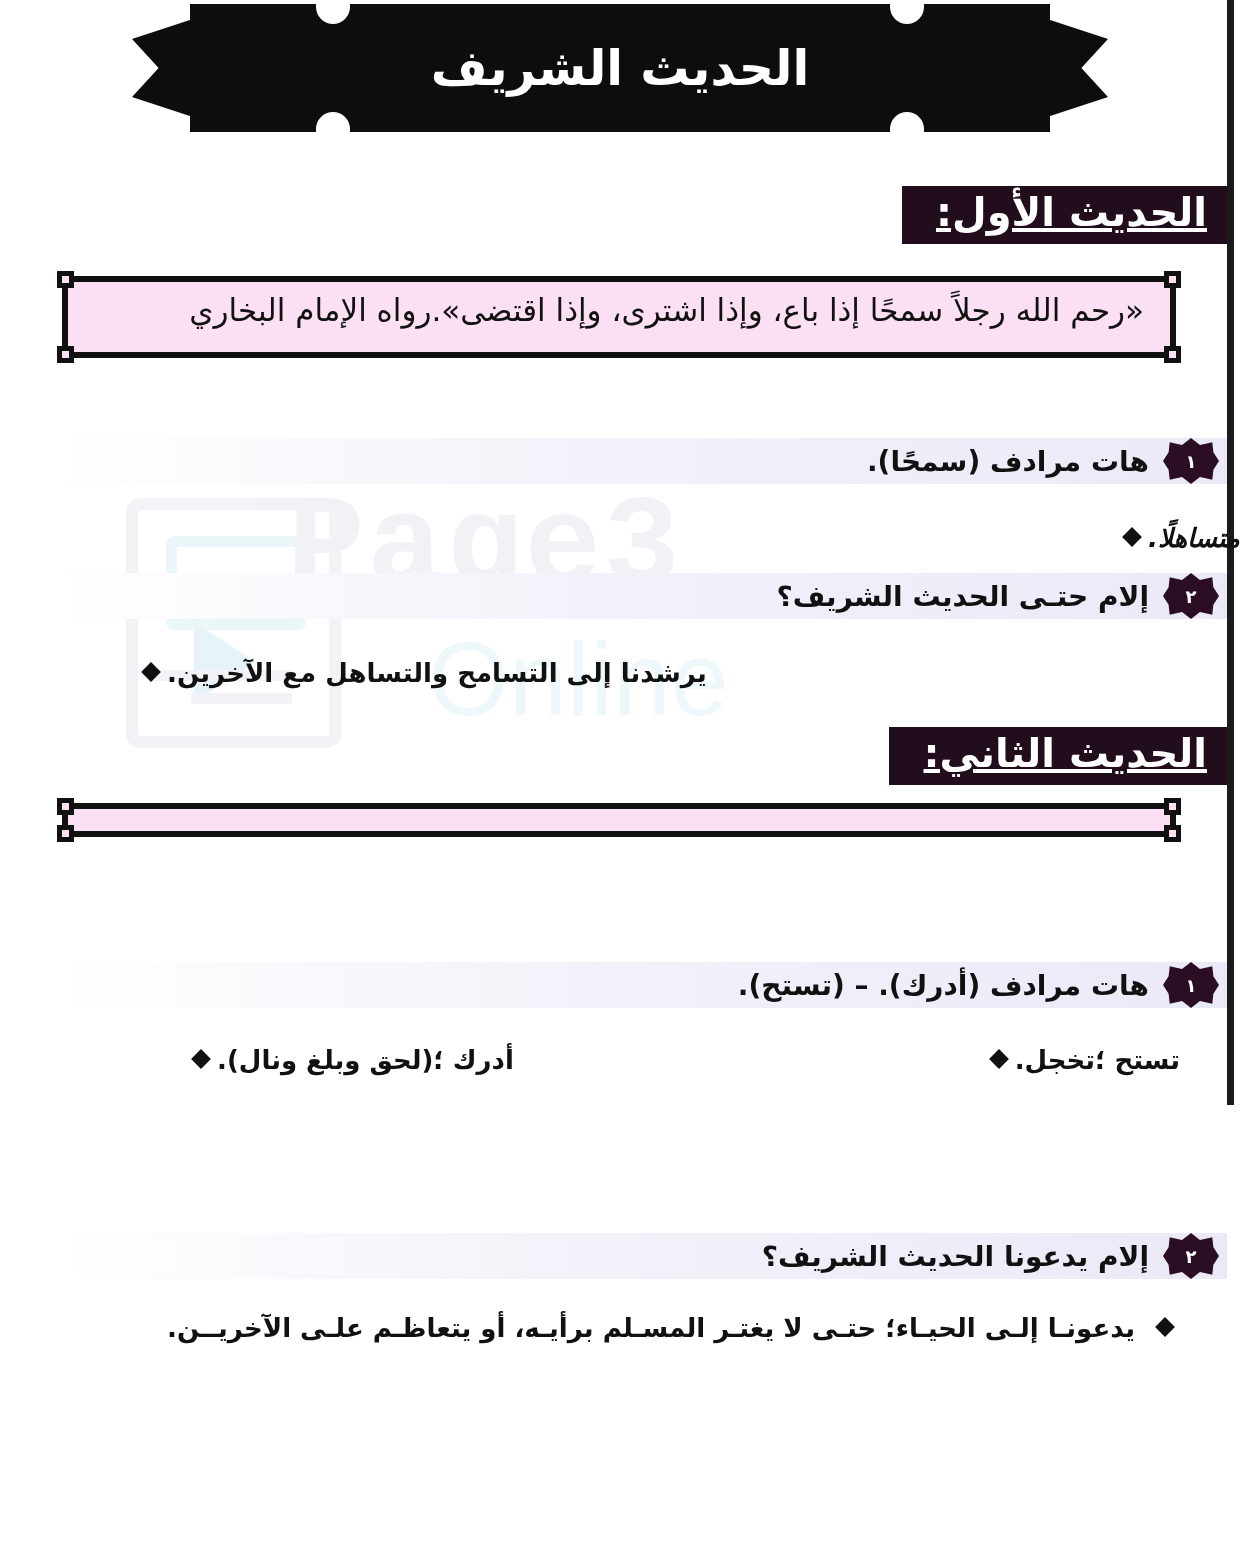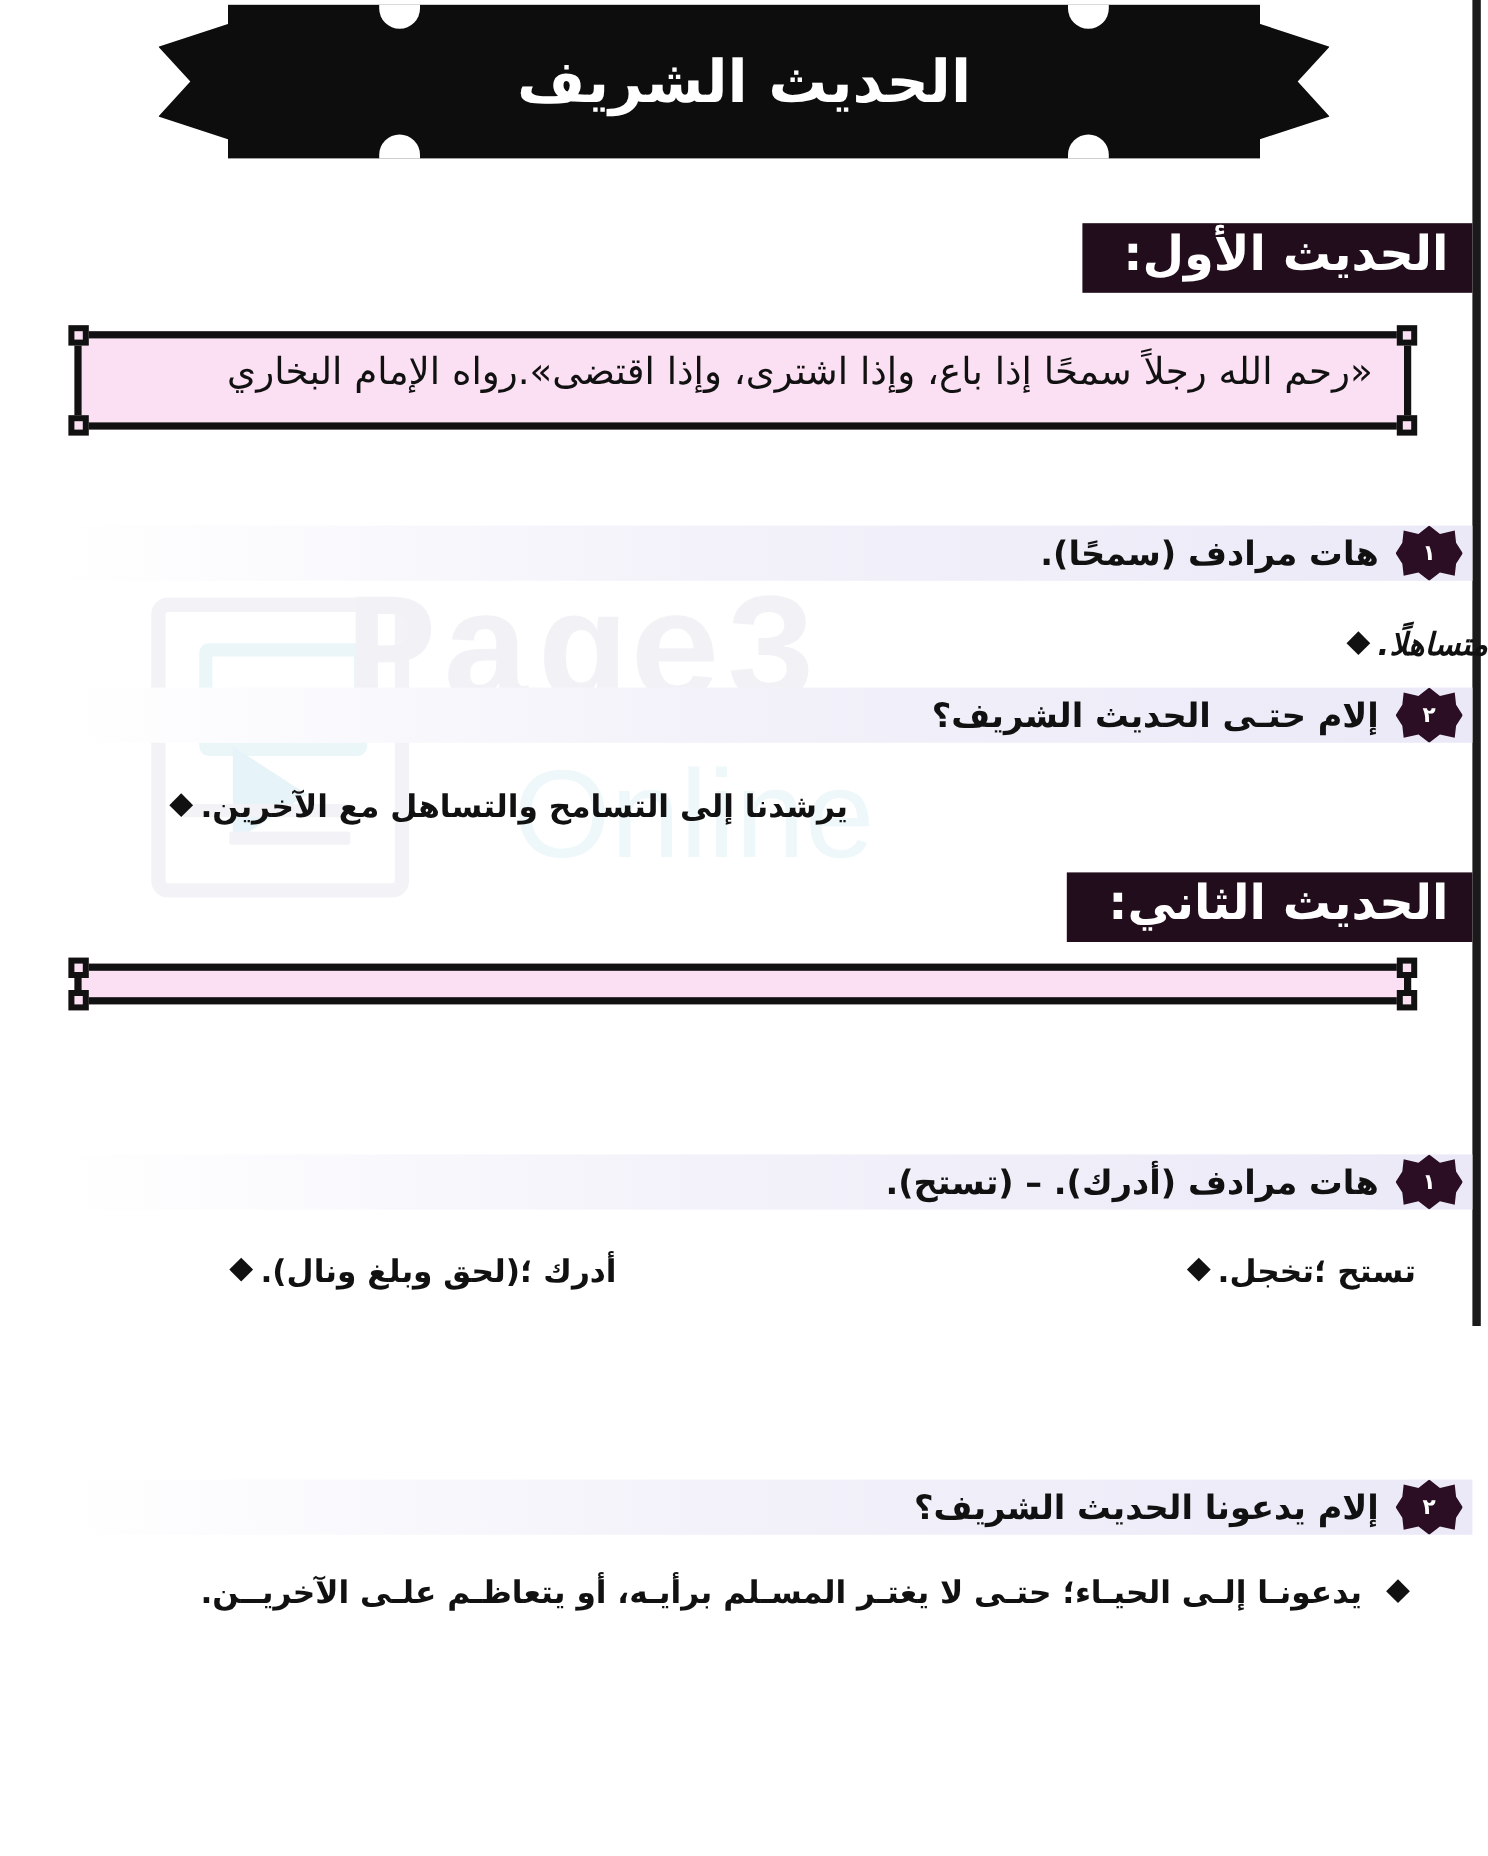--- a/index.html
+++ b/index.html
@@ -71,20 +71,21 @@
   .section-head {
     position: absolute;
     right: 13px;
     background: #210d1c;
     color: #fff;
     font-size: 40px;
     font-weight: 700;
     padding: 4px 20px 10px 34px;
     line-height: 1.1;
     white-space: nowrap;
+    text-decoration: underline;
   }
 
   
   .quote-box {
     position: absolute;
     background: #fbdff2;
     border: 6px solid #111;
     padding: 4px 26px 18px 26px;
     color: #111;
     font-size: 31px;

